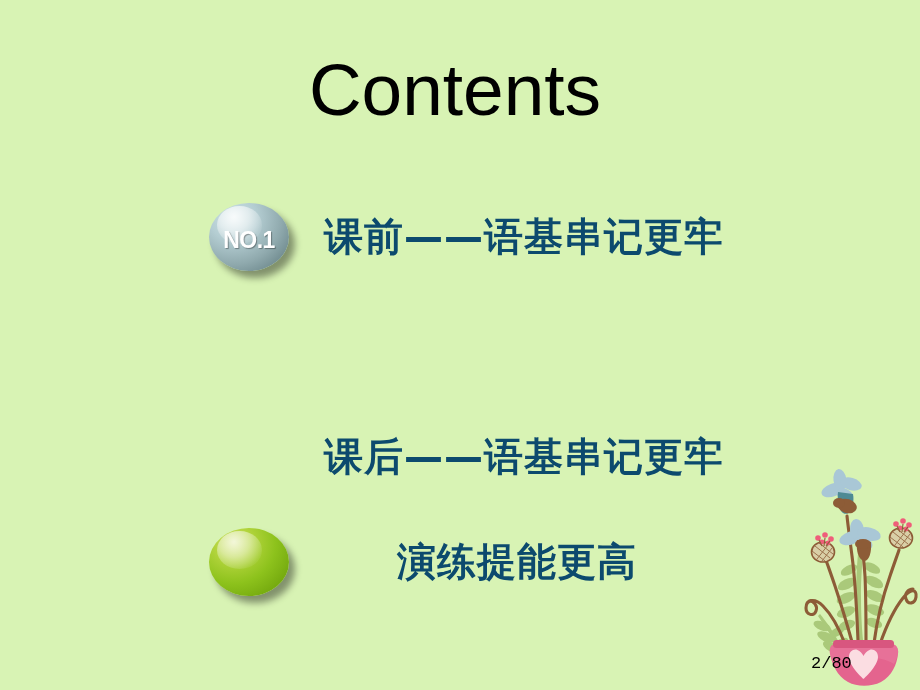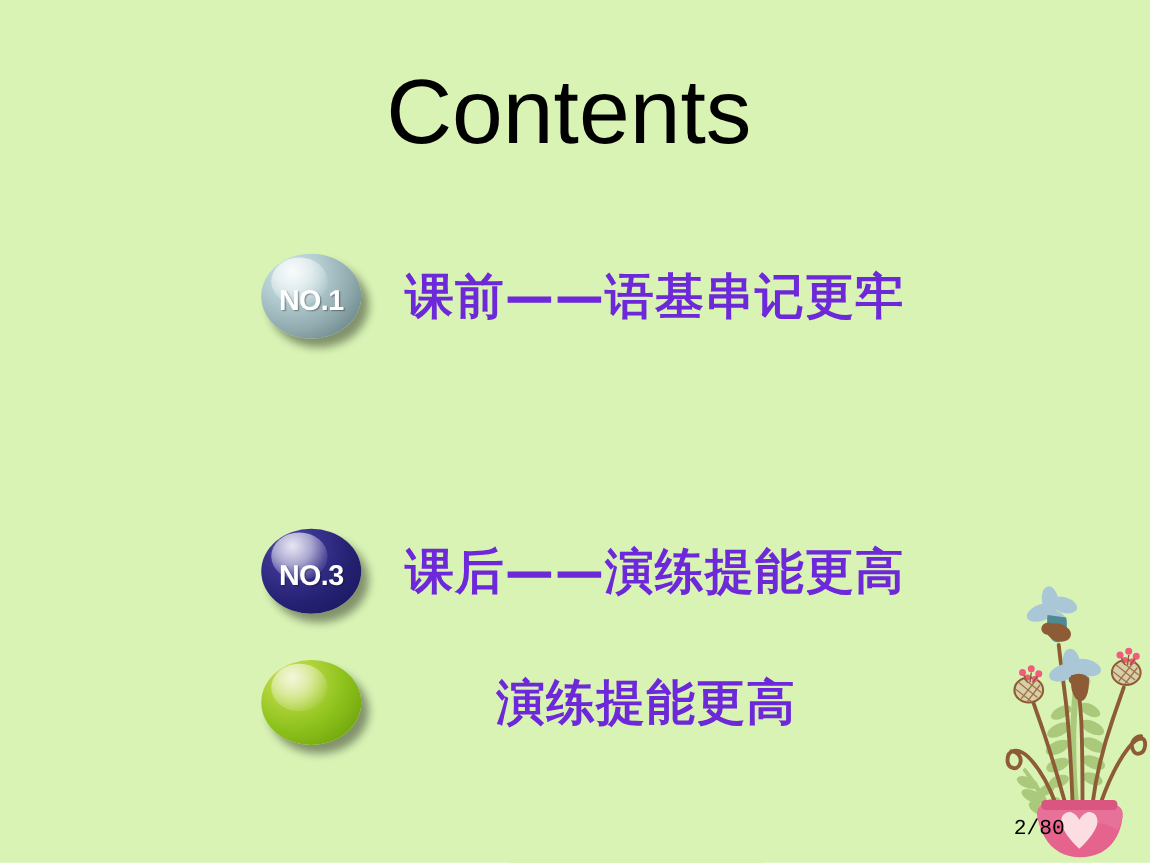--- a/index.html
+++ b/index.html
@@ -114,21 +114,21 @@
   }
 
   .row-label {
     position: absolute;
     top: 0;
     height: 68px;
     display: flex;
     align-items: center;
     font-size: 39px;
     font-weight: 700;
-    color: #6d28d9;
+    color: #0c4a6e;
     letter-spacing: 1px;
     white-space: nowrap;
     font-family: "DejaVu Sans", "Liberation Sans", sans-serif;
   }
   .row-label.indent-a { left: 308px; }
   .row-label.indent-b { left: 381px; }
 
   
   #pagenum {
     position: absolute;
@@ -162,25 +162,21 @@
     <div class="row" style="top:203px;">
       <div class="badge gray">
         <div class="gloss"></div>
         <div class="num">NO.1</div>
       </div>
       <div class="row-label indent-a">课前——语基串记更牢</div>
     </div>
 
 
     <div class="row" style="top:423px;">
-      <div class="badge navy">
-        <div class="gloss"></div>
-        <div class="num">NO.3</div>
-      </div>
-      <div class="row-label indent-a">课后——演练提能更高</div>
+      <div class="row-label indent-a">课后——语基串记更牢</div>
     </div>
 
     <div class="row" style="top:528px;">
       <div class="badge green">
         <div class="gloss"></div>
         <div class="num"></div>
       </div>
       <div class="row-label indent-b">演练提能更高</div>
     </div>
 

